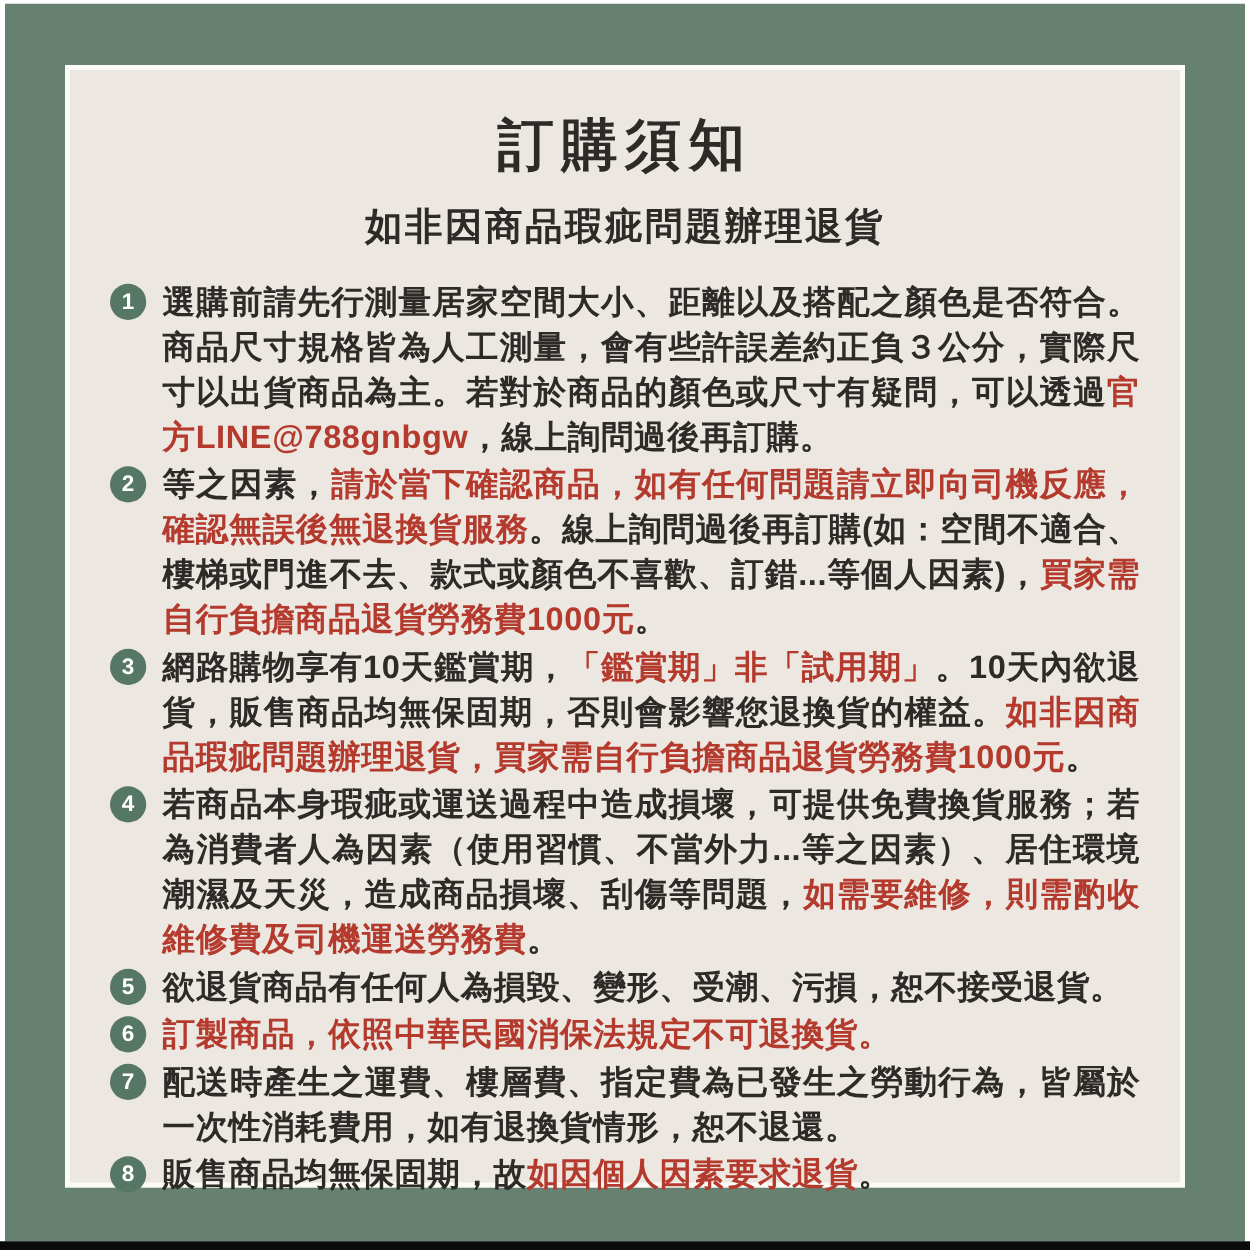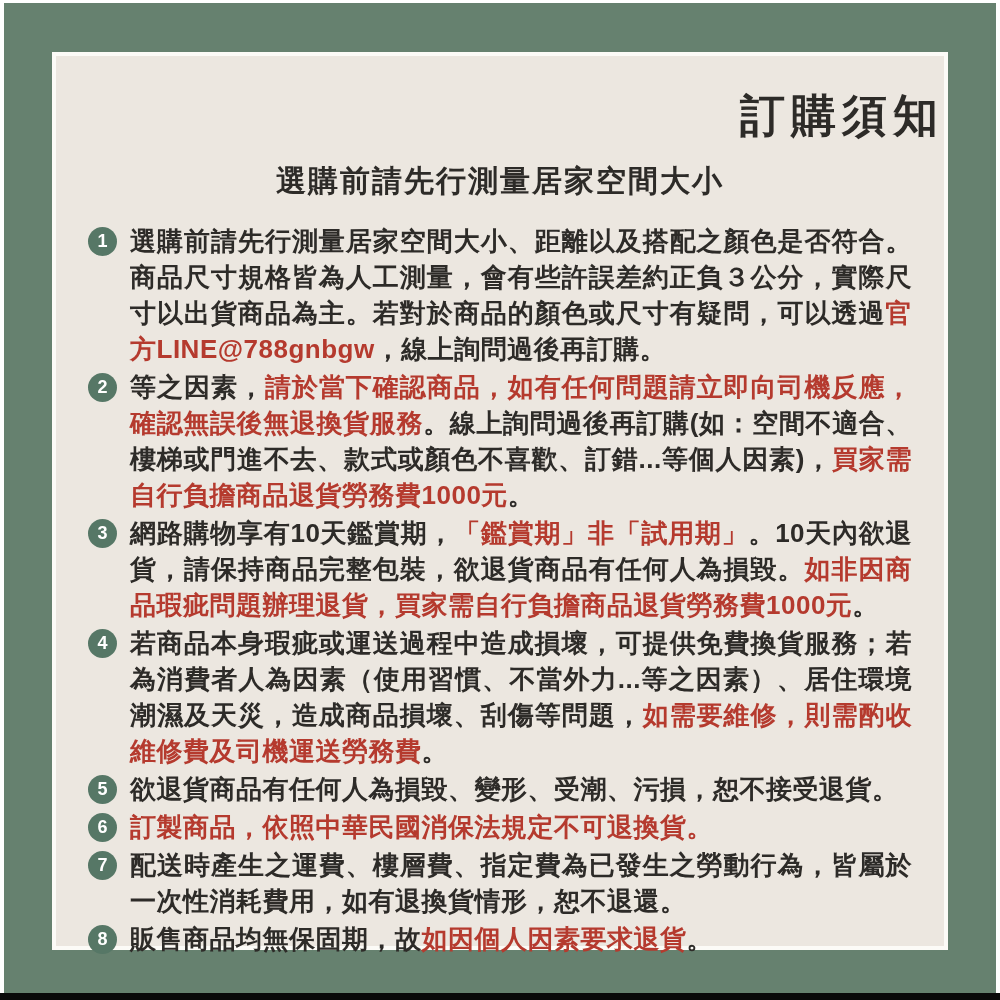--- a/index.html
+++ b/index.html
@@ -25,21 +25,21 @@
   .panel {
     position: absolute;
     left: 52px; top: 52px;
     width: 888px; height: 890px;
     box-sizing: content-box;
     background: var(--cream, #ece7e0);
     border: 4px solid var(--panel-border, #fcfbf7);
   }
   .title {
     margin: 30px 0 0 0;
-    text-align: right;
+    text-align: center;
     font-size: 45px;
     font-weight: bold;
     letter-spacing: 6px;
     color: var(--ink, #2d2b28);
   }
   .subtitle {
     margin: 15px 0 0 0;
     text-align: center;
     font-size: 30px;
     font-weight: bold;
@@ -81,33 +81,33 @@
   }
   .item-text .em { color: var(--red, #b53a2e); }
 </style>
 </head>
 <body>
 
 <div class="stage">
   <div class="green-frame"></div>
   <div class="panel">
     <h1 class="title">訂購須知</h1>
-    <h2 class="subtitle">選購前請先行測量居家空間大小</h2>
+    <h2 class="subtitle">如非因商品瑕疵問題辦理退貨</h2>
     <ol class="notice-list">
         <li class="item">
           <span class="badge">1</span>
           <p class="item-text"><span>選購前請先行測量居家空間大小、距離以及搭配之顏色是否符合。商品尺寸規格皆為人工測量，會有些許誤差約正負３公分，實際尺寸以出貨商品為主。若對於商品的顏色或尺寸有疑問，可以透過</span><span class="em">官方LINE@788gnbgw</span><span>，線上詢問過後再訂購。</span></p>
         </li>
         <li class="item">
           <span class="badge">2</span>
           <p class="item-text"><span>等之因素，</span><span class="em">請於當下確認商品，如有任何問題請立即向司機反應，確認無誤後無退換貨服務</span><span>。線上詢問過後再訂購(如：空間不適合、樓梯或門進不去、款式或顏色不喜歡、訂錯...等個人因素)，</span><span class="em">買家需自行負擔商品退貨勞務費1000元</span><span>。</span></p>
         </li>
         <li class="item">
           <span class="badge">3</span>
-          <p class="item-text"><span>網路購物享有10天鑑賞期，</span><span class="em">「鑑賞期」非「試用期」</span><span>。10天內欲退貨，請保持商品完整包裝，欲退貨商品有任何人為損毀。</span><span class="em">如非因商品瑕疵問題辦理退貨，買家需自行負擔商品退貨勞務費1000元</span><span>。</span></p>
+          <p class="item-text"><span>網路購物享有10天鑑賞期，</span><span class="em">「鑑賞期」非「試用期」</span><span>。10天內欲退貨，販售商品均無保固期，否則會影響您退換貨的權益。</span><span class="em">如非因商品瑕疵問題辦理退貨，買家需自行負擔商品退貨勞務費1000元</span><span>。</span></p>
         </li>
         <li class="item">
           <span class="badge">4</span>
           <p class="item-text"><span>若商品本身瑕疵或運送過程中造成損壞，可提供免費換貨服務；若為消費者人為因素（使用習慣、不當外力...等之因素）、居住環境潮濕及天災，造成商品損壞、刮傷等問題，</span><span class="em">如需要維修，則需酌收維修費及司機運送勞務費</span><span>。</span></p>
         </li>
         <li class="item">
           <span class="badge">5</span>
           <p class="item-text"><span>欲退貨商品有任何人為損毀、變形、受潮、污損，恕不接受退貨。</span></p>
         </li>
         <li class="item">

